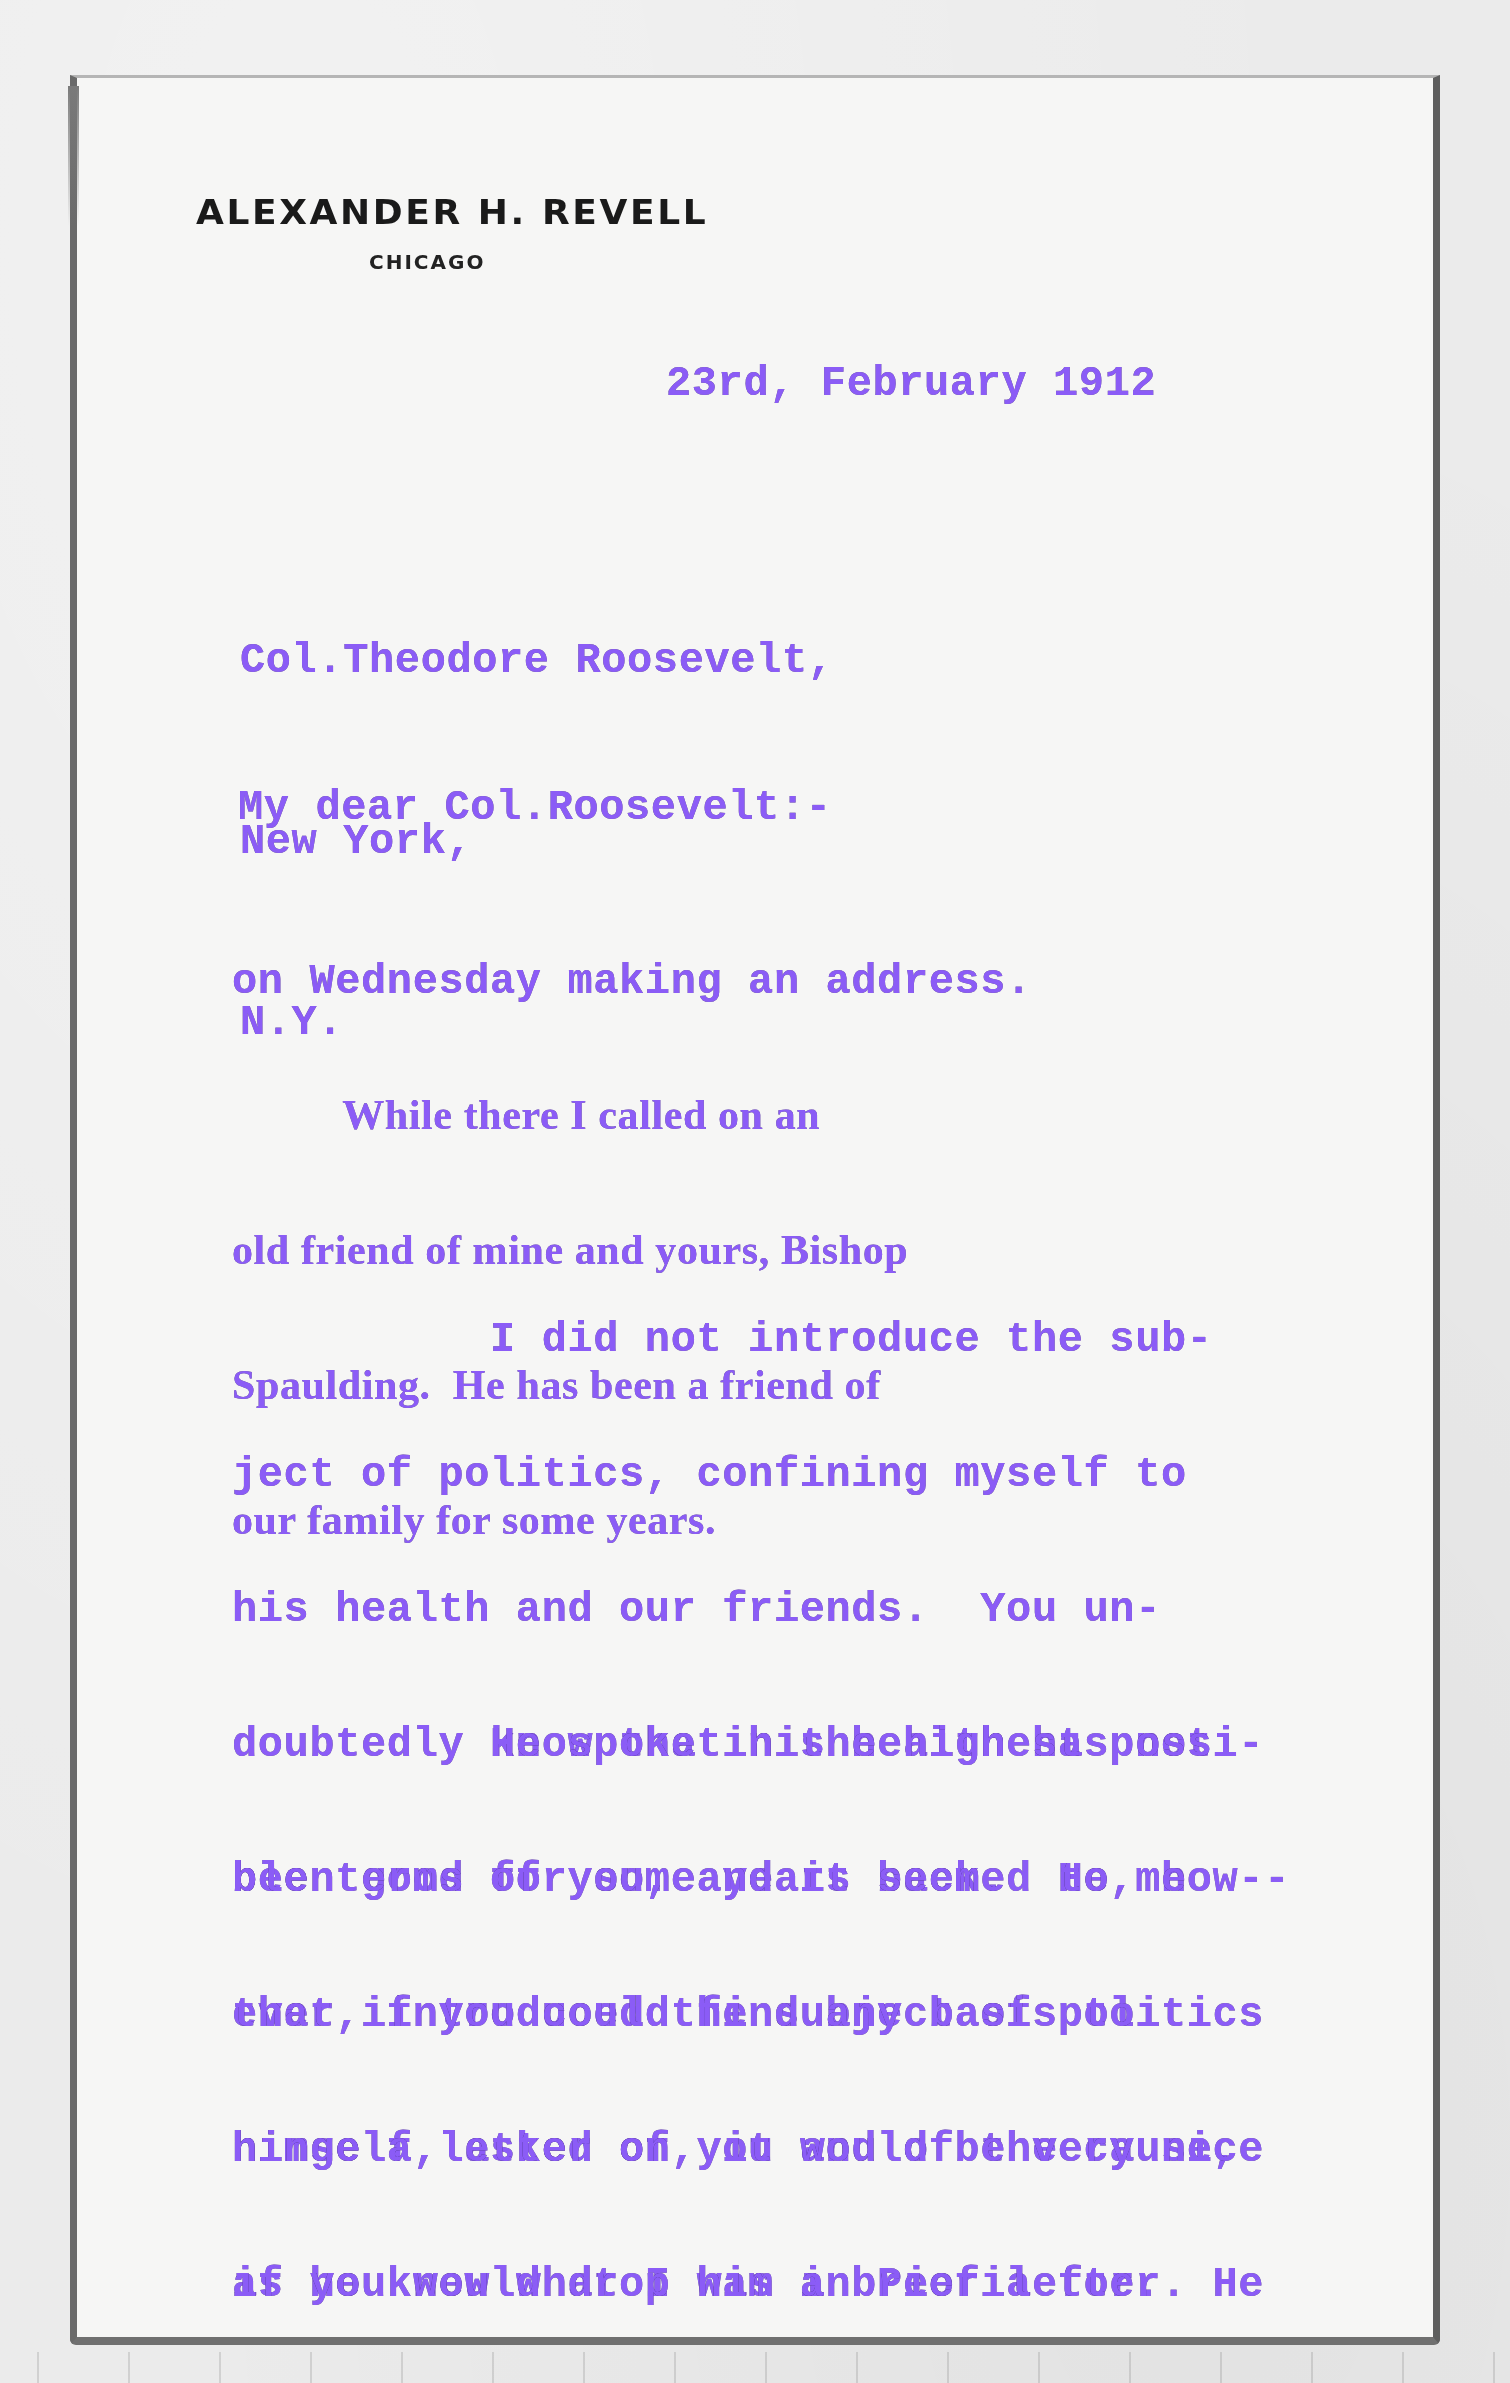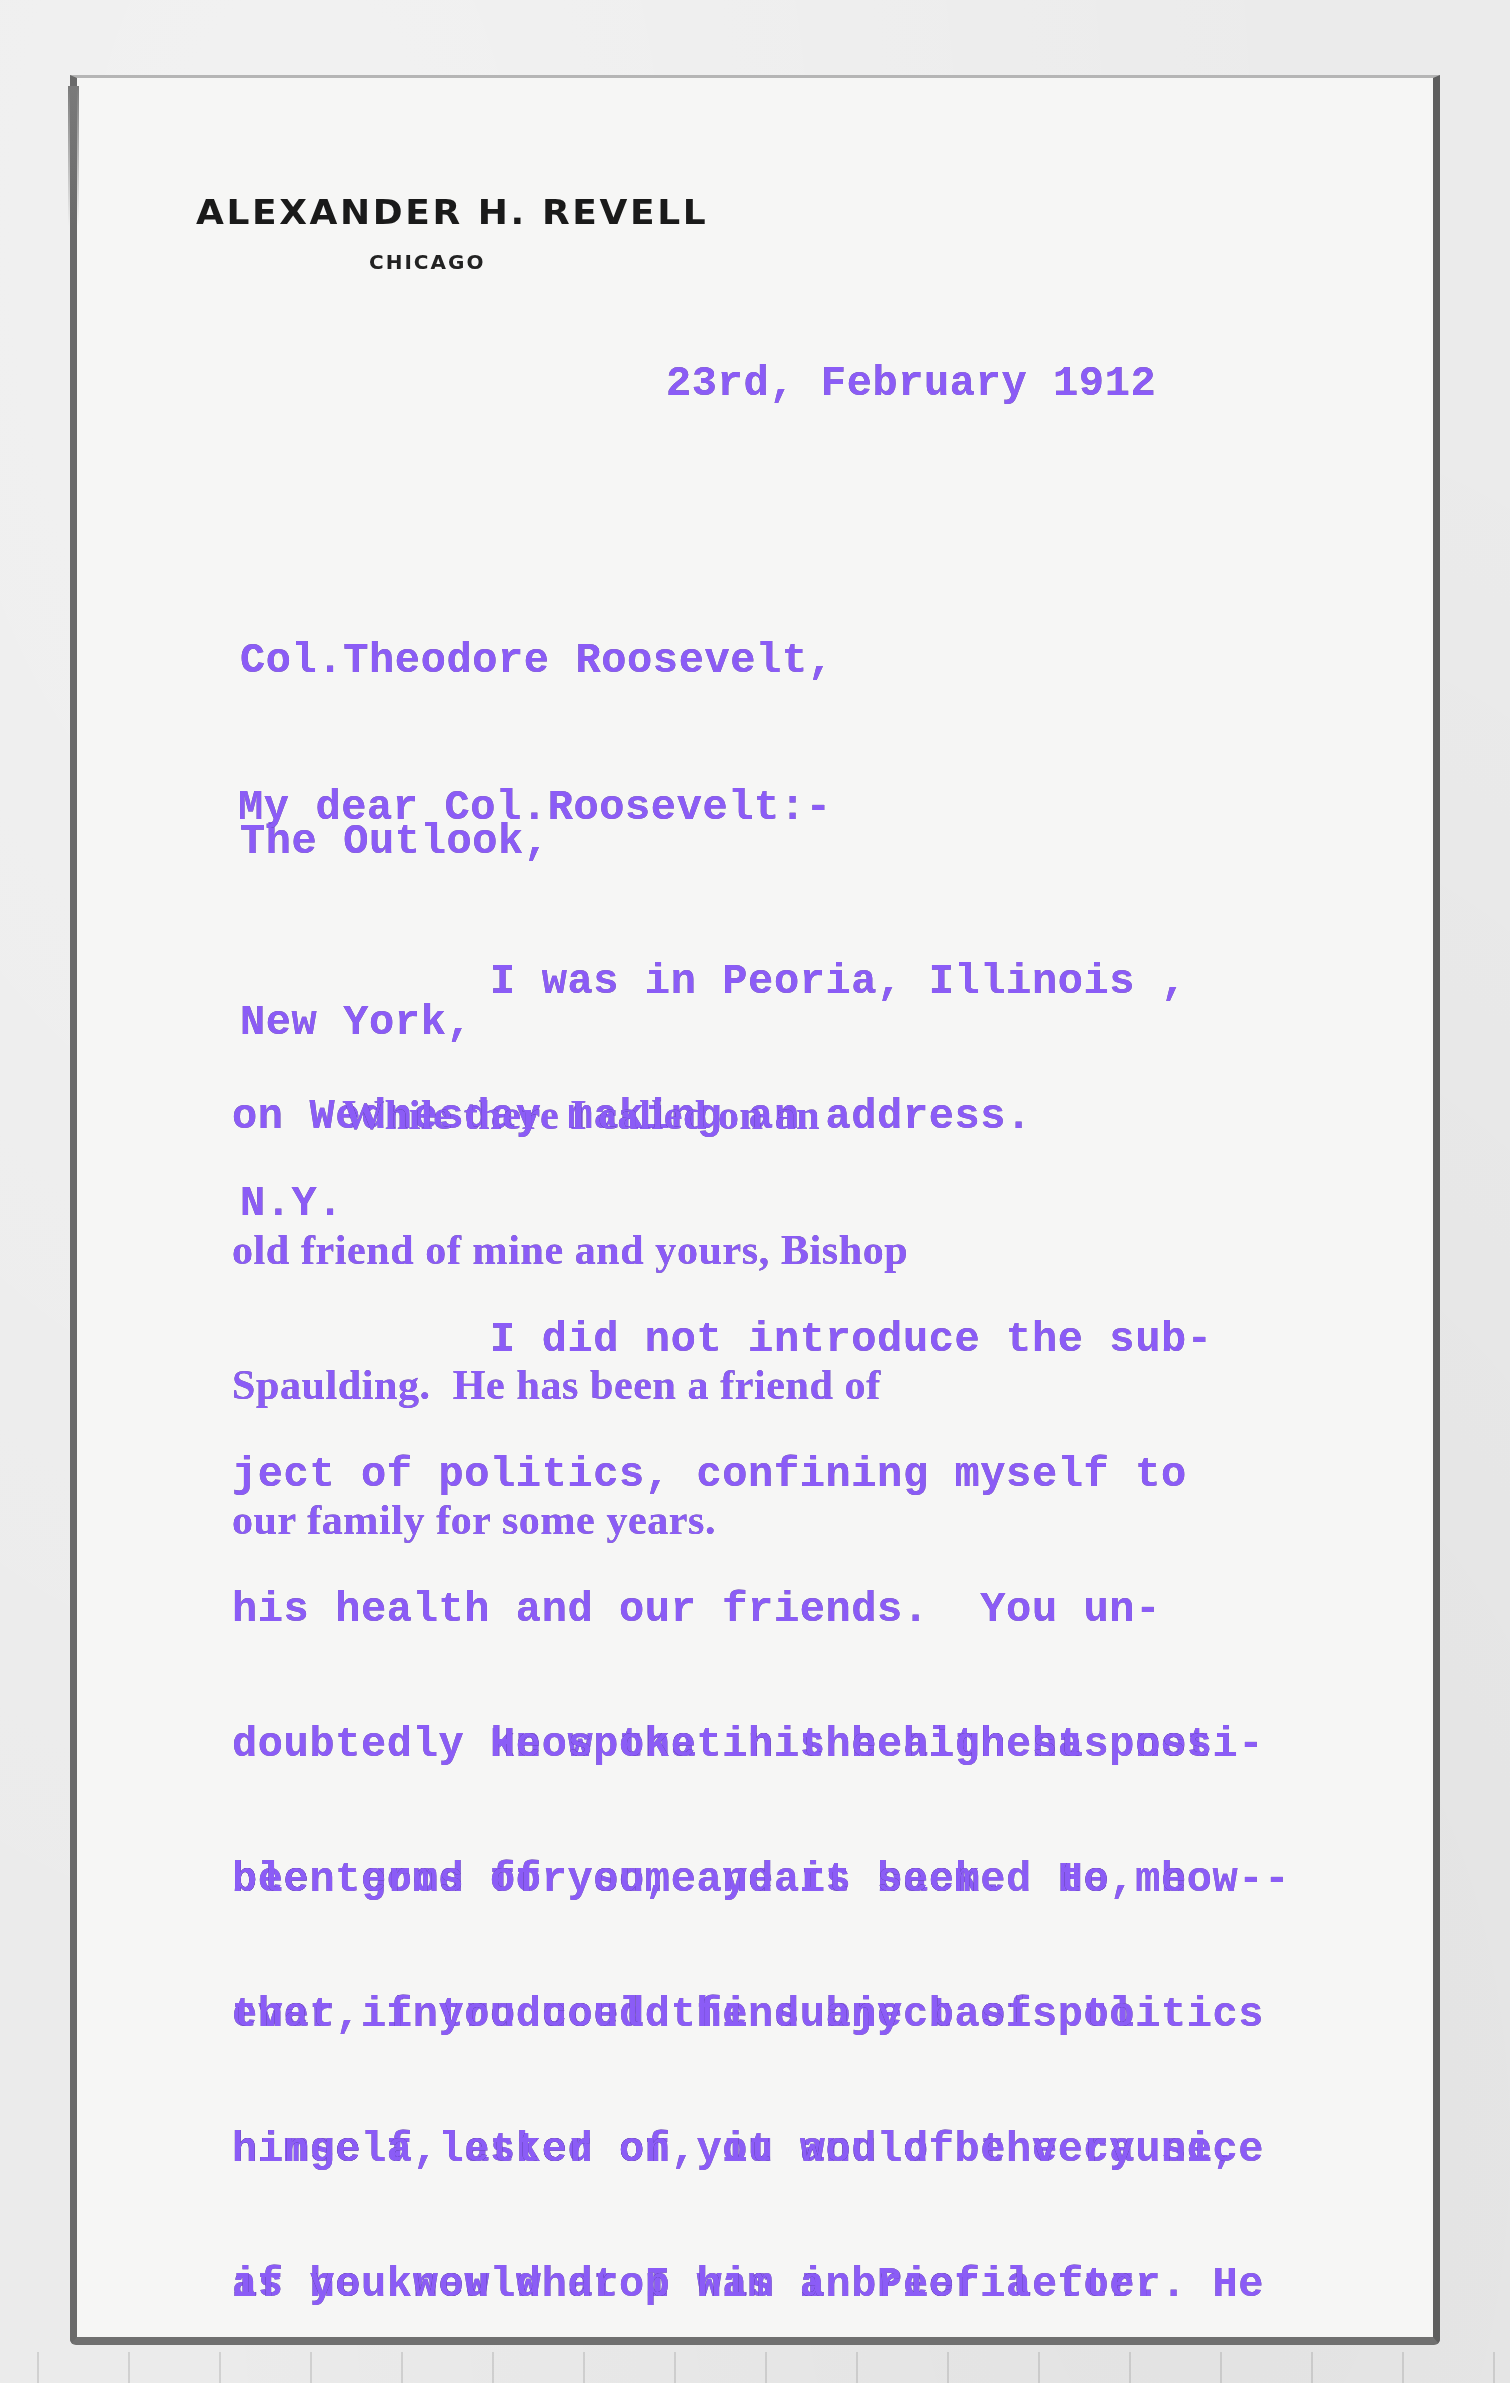--- a/index.html
+++ b/index.html
@@ -121,29 +121,27 @@
 
 <div class="paper"></div>
 
 <div class="abs letterhead-name">ALEXANDER H. REVELL</div>
 <div class="abs letterhead-city">CHICAGO</div>
 
 <div class="abs type date">23rd, February 1912</div>
 
 <div class="abs type address">
   <div>Col.Theodore Roosevelt,</div>
-  <div>The Outlook,</div>
   <div>New York,</div>
   <div>N.Y.</div>
 </div>
 
 <div class="abs type salutation">My dear Col.Roosevelt:-</div>
 
 <div class="abs type para p1">
-  <div>          I was in Peoria, Illinois ,</div>
   <div>on Wednesday making an address.</div>
 </div>
 
 <div class="abs type para p2">
   <div>          While there I called on an</div>
   <div>old friend of mine and yours, Bishop</div>
   <div>Spaulding.  He has been a friend of</div>
   <div>our family for some years.</div>
 </div>
 

